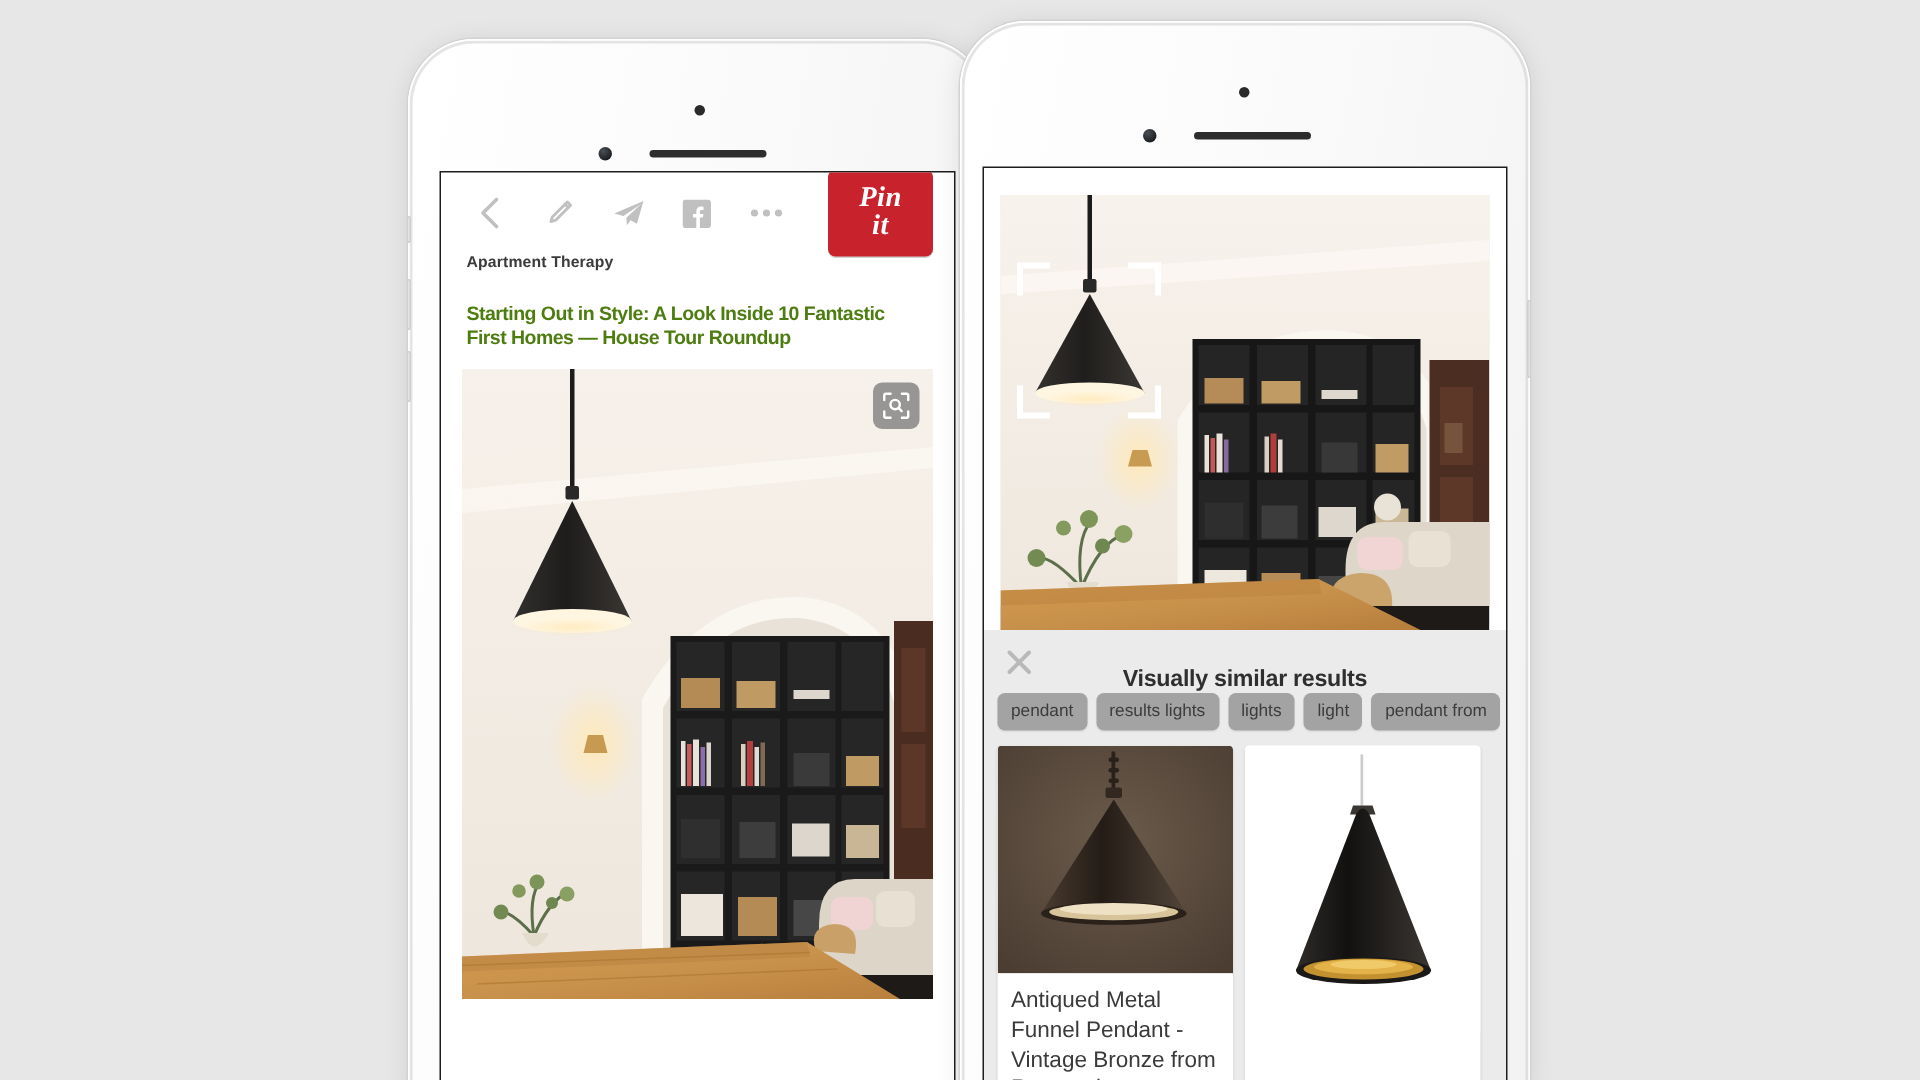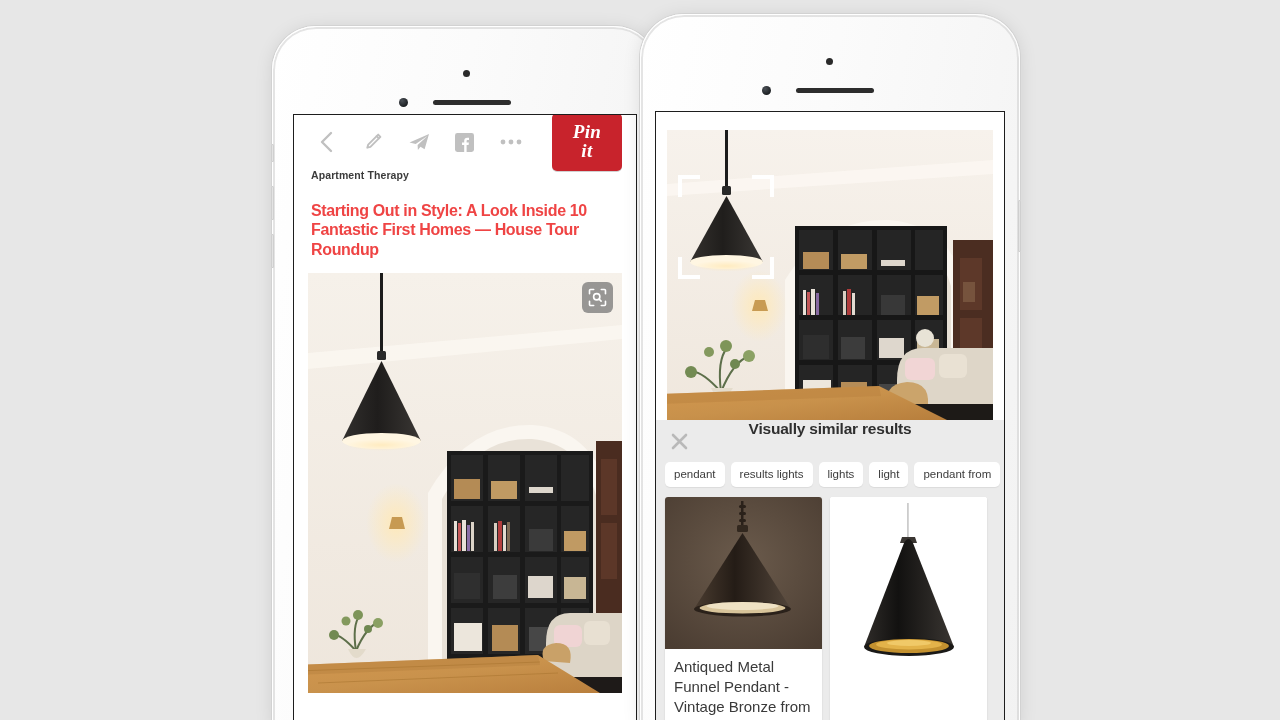--- a/index.html
+++ b/index.html
@@ -88,21 +88,21 @@
     box-shadow: 0 1px 0 rgba(0,0,0,.18);
     cursor: pointer;
   }
 
   .pin-meta { padding: 0 17px; }
   .pin-source {
     font-size: 10.5px; font-weight: 700; color: #3b3b3b;
     letter-spacing: .1px; margin-bottom: 20px;
   }
   .pin-title {
-    font-size: 16px; font-weight: 700; color: #ef4444;
+    font-size: 13px; font-weight: 700; color: #4d7c0f;
     line-height: 1.21; letter-spacing: -.35px;
   }
 
   .pin-photo-wrap {
     position: relative; margin: 14px 14px 0;
     height: 420px; overflow: hidden; background: #efe9e2;
   }
 
   .vsearch-badge {
     position: absolute; right: 9px; top: 9px;
@@ -127,38 +127,38 @@
   }
   .sel-frame .c-tl { left:0; top:0; border-right:0; border-bottom:0; }
   .sel-frame .c-tr { right:0; top:0; border-left:0; border-bottom:0; }
   .sel-frame .c-bl { left:0; bottom:0; border-right:0; border-top:0; }
   .sel-frame .c-br { right:0; bottom:0; border-left:0; border-top:0; }
 
   .vs-panel { background: #ebebeb; height: 100%; }
 
   .vs-head {
     position: relative; height: 42px;
-    display: flex; align-items: flex-start; justify-content: center;
+    display: flex; align-items: flex-end; justify-content: center;
     background: #ebebeb;
   }
   .vs-head-title {
     font-size: 15.5px; font-weight: 700; color: #2f2f2f; letter-spacing: -.2px;
   }
   .vs-close {
     position: absolute; left: 10px; top: 50%; transform: translateY(-50%);
     width: 26px; height: 26px; display: flex;
     align-items: center; justify-content: center;
     color: #b9b9b9; cursor: pointer;
   }
 
   .vs-tags {
     display: flex; gap: 6px; padding: 0 9px 10px; overflow: hidden;
   }
   .vs-tag {
-    background: #ffffff; border-radius: 5px;
+    background: #a3a3a3; border-radius: 5px;
     padding: 6px 9px 7px; font-size: 11.5px; color: #3c3c3c;
     white-space: nowrap; box-shadow: 0 1px 1px rgba(0,0,0,.07);
     cursor: pointer;
   }
 
   .vs-grid {
     display: flex; gap: 8px; padding: 0 9px;
   }
   .vs-card {
     background: #fff; border-radius: 3px; overflow: hidden;

